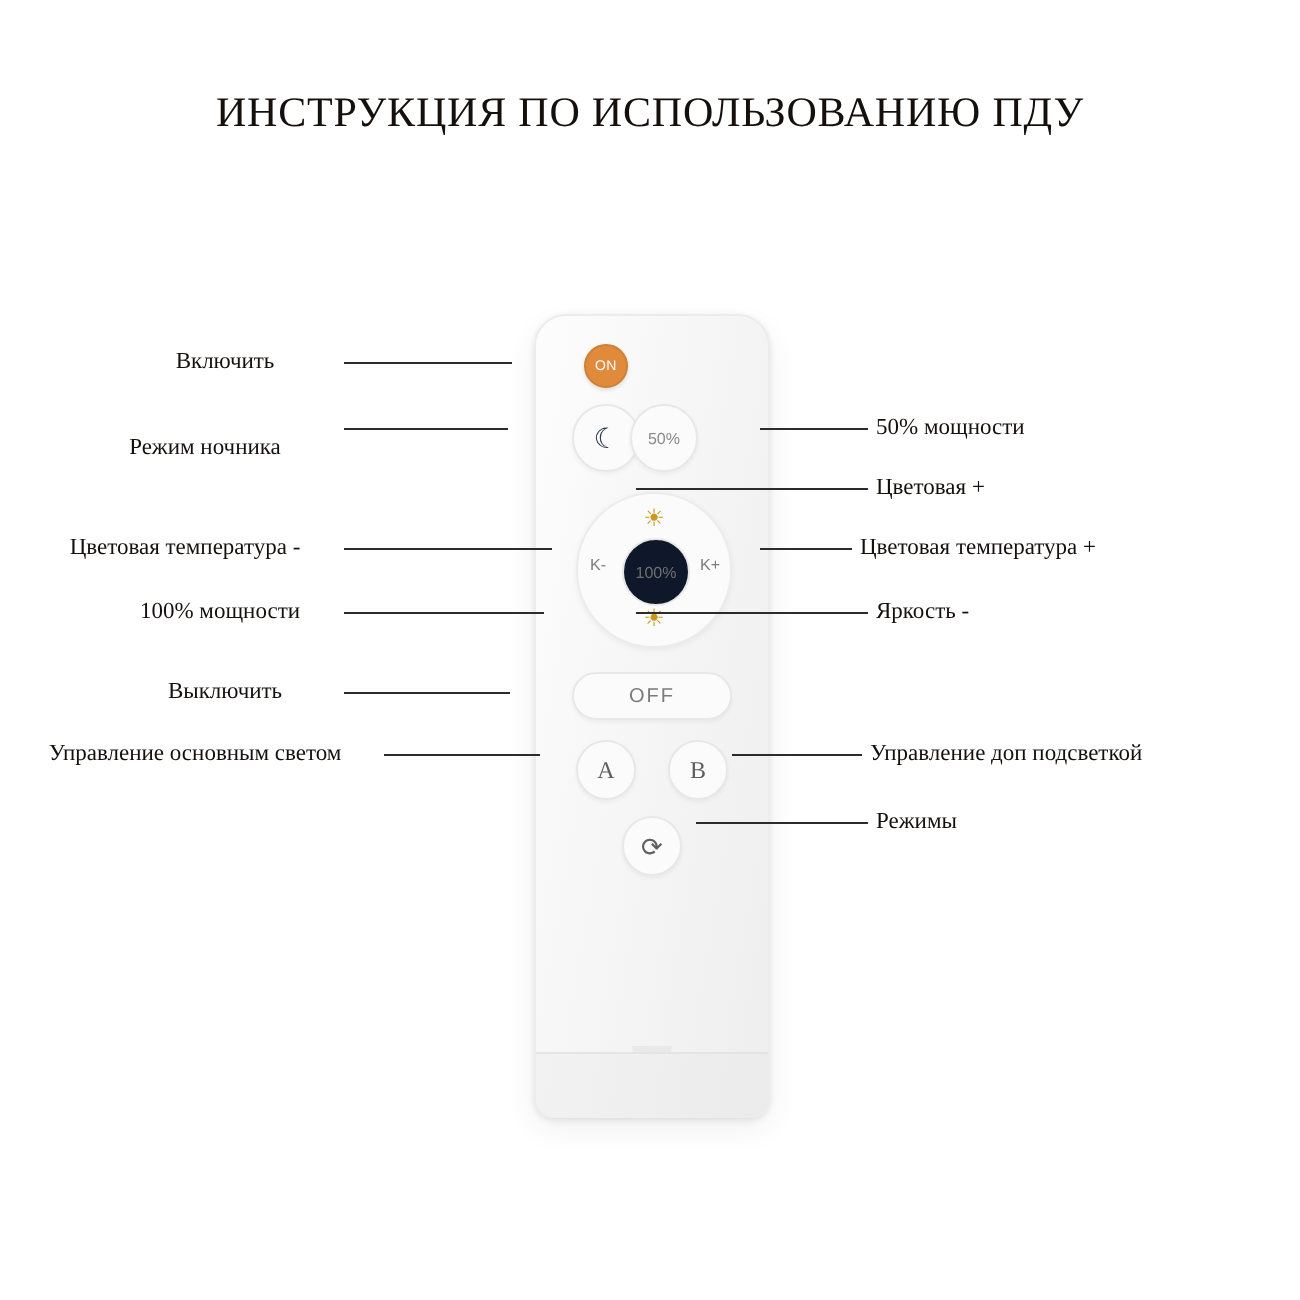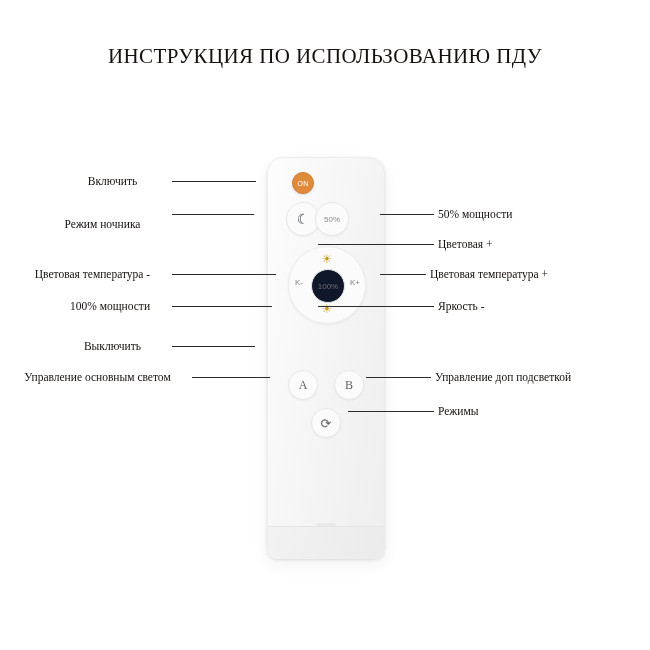--- a/index.html
+++ b/index.html
@@ -207,20 +207,21 @@
   <div class="btn btn-round" id="btn-50">50%</div>
 
   <div id="dial">
     <div class="dial-sun" id="dial-sun-top">☀</div>
     <div class="dial-lbl" id="dial-kminus">K-</div>
     <div id="dial-center">100%</div>
     <div class="dial-lbl" id="dial-kplus">K+</div>
     <div class="dial-sun" id="dial-sun-bottom">☀</div>
   </div>
 
+  <div class="btn" id="btn-off">OFF</div>
 
   <div class="btn btn-round" id="btn-a">A</div>
 
   <div class="btn btn-round" id="btn-b">B</div>
 
   <div class="btn btn-round" id="btn-mode">
     <span>⟳</span>
   </div>
 </div>
 

